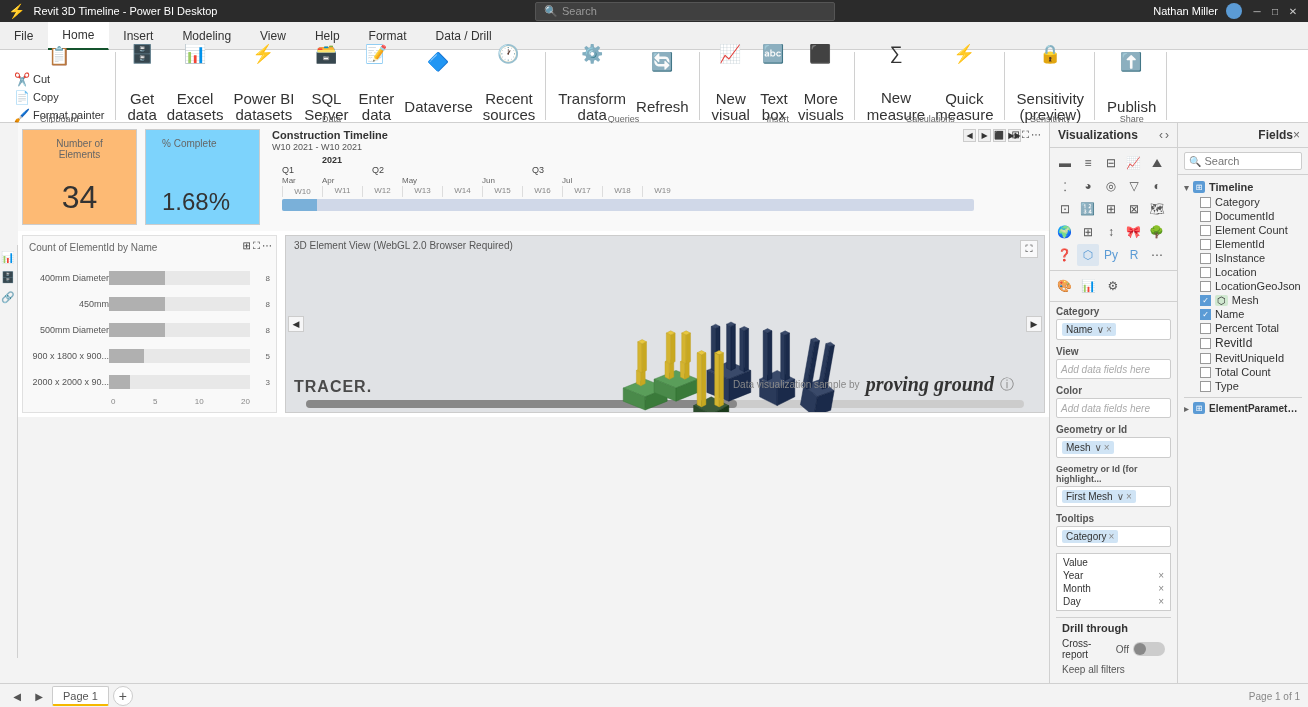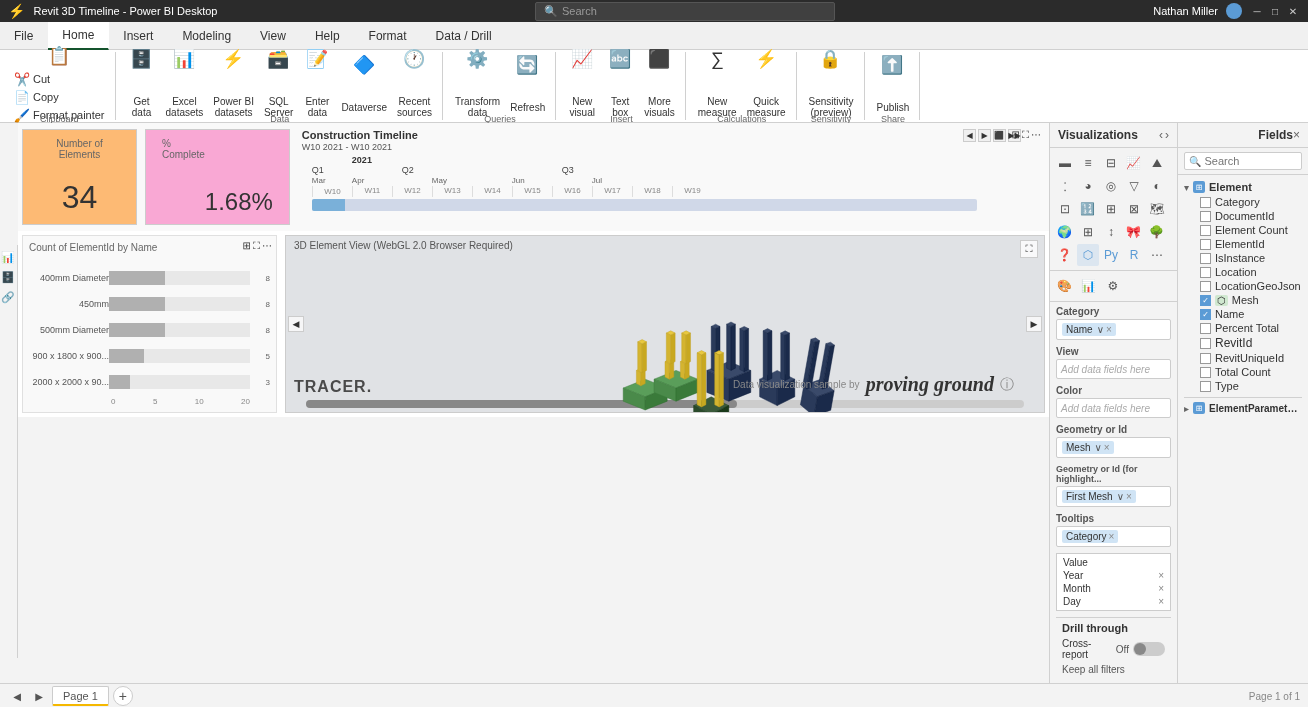--- a/index.html
+++ b/index.html
@@ -21,21 +21,21 @@
     .ribbon-tab.active { background: #fff; border-bottom: 2px solid #14532d; color: #333; margin-bottom: -1px; }
 
     .ribbon-content { display: flex; height: 72px; align-items: stretch; padding: 2px 4px; gap: 2px; }
     .ribbon-group { display: flex; flex-direction: column; border-right: 1px solid #d0d0d0; padding: 2px 6px; min-width: 40px; }
     .ribbon-group-items { display: flex; flex: 1; align-items: center; gap: 2px; }
     .ribbon-group-label { font-size: 9px; text-align: center; color: #666; margin-top: 2px; }
     .ribbon-btn { display: flex; flex-direction: column; align-items: center; justify-content: center; padding: 2px 4px; cursor: pointer; border-radius: 2px; min-width: 36px; height: 58px; gap: 2px; }
     .ribbon-btn-small { display: flex; align-items: center; gap: 3px; padding: 2px 4px; cursor: pointer; border-radius: 2px; height: 18px; font-size: 11px; }
     .ribbon-icon { width: 24px; height: 24px; display: flex; align-items: center; justify-content: center; font-size: 18px; }
     .ribbon-icon-sm { width: 16px; height: 16px; display: flex; align-items: center; justify-content: center; font-size: 13px; }
-    .ribbon-btn-label { font-size: 10px; text-align: center; line-height: 1.1; margin-top: 24px; }
+    .ribbon-btn-label { font-size: 15px; text-align: center; line-height: 1.1; margin-top: 24px; }
     .ribbon-btn-col { display: flex; flex-direction: column; gap: 0; height: 58px; justify-content: center; }
 
     
     .left-sidebar { position: absolute; left: 0; top: 122px; bottom: 25px; width: 18px; background: #f3f3f3; border-right: 1px solid #d0d0d0; display: flex; flex-direction: column; align-items: center; padding: 4px 0; gap: 4px; z-index: 10; }
     .left-sidebar-icon { width: 16px; height: 16px; display: flex; align-items: center; justify-content: center; font-size: 11px; cursor: pointer; color: #555; }
     .bar-row { display: flex; align-items: center; height: 22px; gap: 0; }
     .bar-label { font-size: 9px; color: #555; width: 80px; text-align: right; white-space: nowrap; overflow: hidden; text-overflow: ellipsis; flex-shrink: 0; }
     .bar-track { flex: 1; height: 14px; background: #e8e8e8; position: relative; }
     .bar-fill { height: 100%; background: #b0b0b0; }
     .bar-value { font-size: 8px; color: #666; width: 20px; text-align: right; }
@@ -241,21 +241,21 @@
 
   <div style="display:flex; flex-direction:column; flex:1; margin-left:18px; overflow:hidden;">
 
     <div style="display:flex; flex-direction:column; background:#fff;">
 
       <div style="display:flex; height:108px; background:#f9f9f9;">
         <div style="border:1px solid #ccc; background:#fdba74; margin:6px 4px; padding:8px 16px; flex:0 0 115px; display:flex; flex-direction:column;text-align:center;">
           <div style="font-size:10px; color:#666;">Number of Elements</div>
           <div style="font-size:32px; font-weight:300; color:#333; margin-top:auto;">34</div>
         </div>
-        <div style="border:1px solid #ccc; background:#f9a8d4; margin:6px 4px; padding:8px 16px; flex:0 0 115px; display:flex; flex-direction:row;">
+        <div style="border:1px solid #ccc; background:#7dd3fc; margin:6px 4px; padding:8px 16px; flex:0 0 115px; display:flex; flex-direction:column;">
           <div style="font-size:10px; color:#666;">% Complete</div>
           <div style="font-size:24px; font-weight:300; color:#333; margin-top:auto;">1.68%</div>
         </div>
 
         <div style="flex:1; padding:6px 8px; position:relative; overflow:hidden;">
           <div style="font-size:11px; font-weight:600; color:#333; margin-bottom:1px;">Construction Timeline</div>
           <div style="font-size:9px; color:#555; margin-bottom:3px;">W10 2021 - W10 2021</div>
 
           <div style="position:absolute; top:6px; right:28px; display:flex; gap:2px;">
             <div style="width:13px;height:13px;background:#f0f0f0;border:1px solid #ccc;cursor:pointer;display:flex;align-items:center;justify-content:center;font-size:8px;">◀</div>
@@ -639,21 +639,21 @@
           <input type="text" style="border: none; outline: none; width: 100%; font-size: 11px; background: transparent;" placeholder="Search">
         </div>
       </div>
 
       <div style="padding:4px 6px;">
         <div style="display:flex; align-items:center; gap:4px; padding:2px 0; cursor:pointer;">
           <span style="color:#666; font-size:10px;">▾</span>
           <div style="width:12px; height:12px; background:#5b9bd5; border-radius:2px; display:flex; align-items:center; justify-content:center;">
             <span style="font-size:8px; color:#fff;">⊞</span>
           </div>
-          <span style="font-size:11px; font-weight:600; color:#333;">Element</span>
+          <span style="font-size:11px; font-weight:600; color:#333;">Timeline</span>
         </div>
 
         <div>
           <div class="field-item">
             <div class="field-checkbox"></div>
             <span style="font-size:11px; color:#333;">Category</span>
           </div>
           <div class="field-item">
             <div class="field-checkbox"></div>
             <span style="font-size:11px; color:#333;">DocumentId</span>

